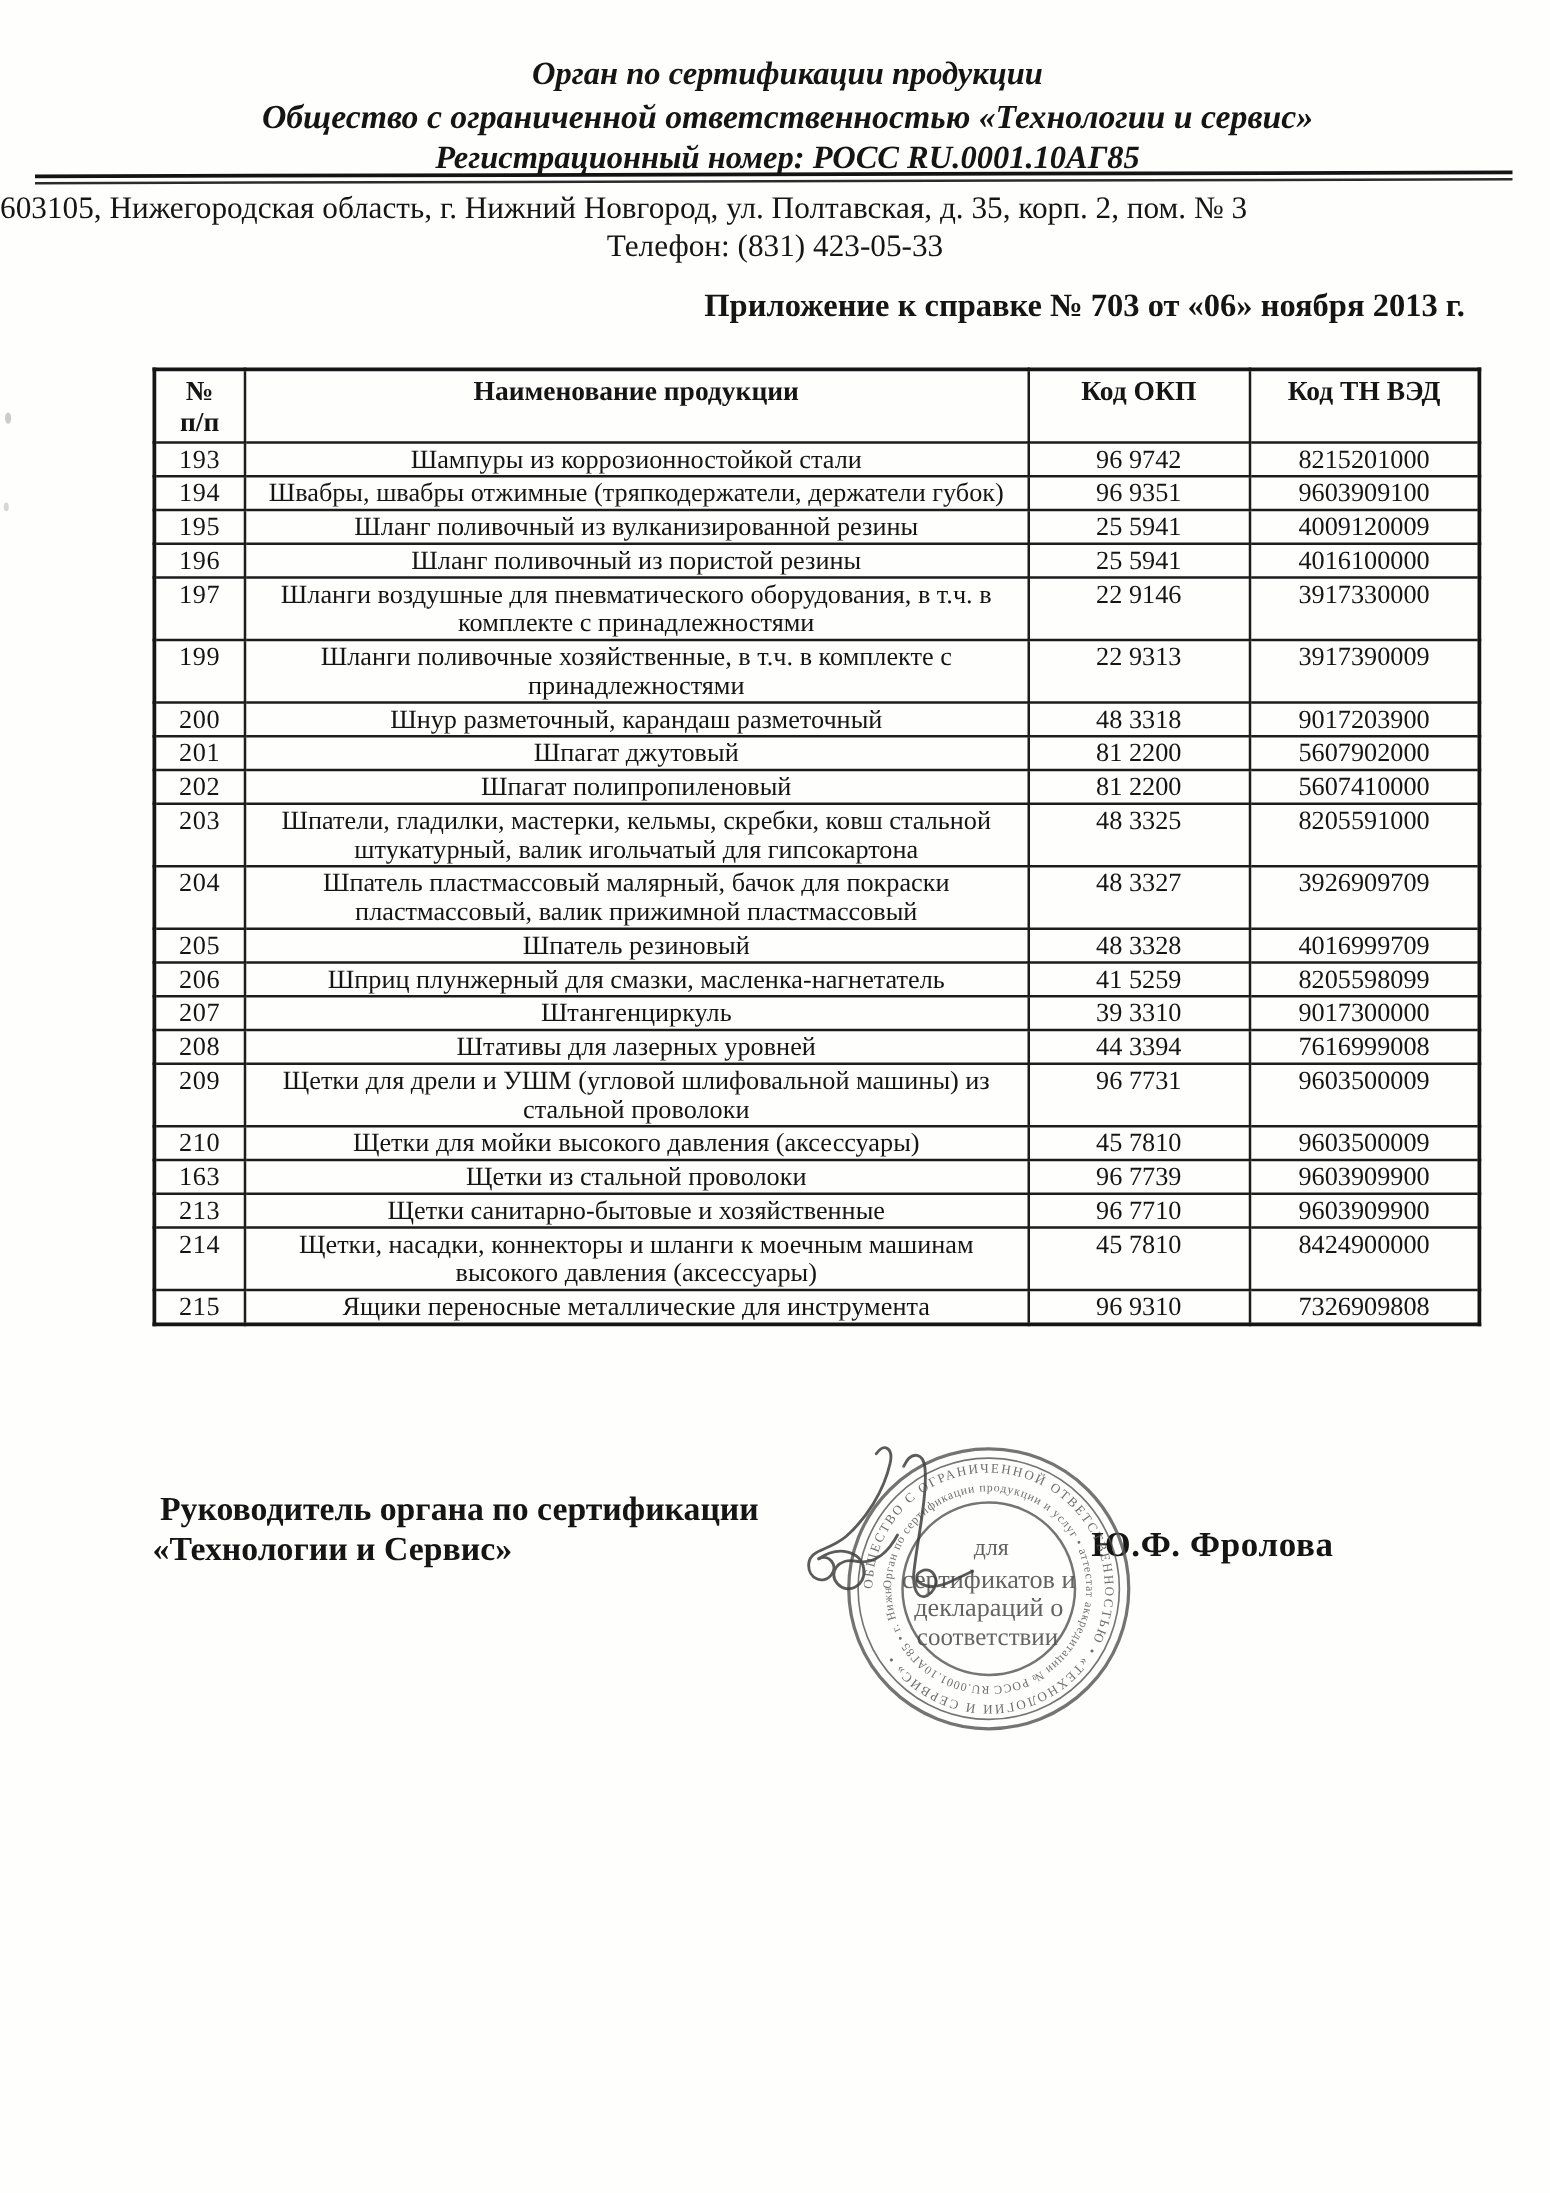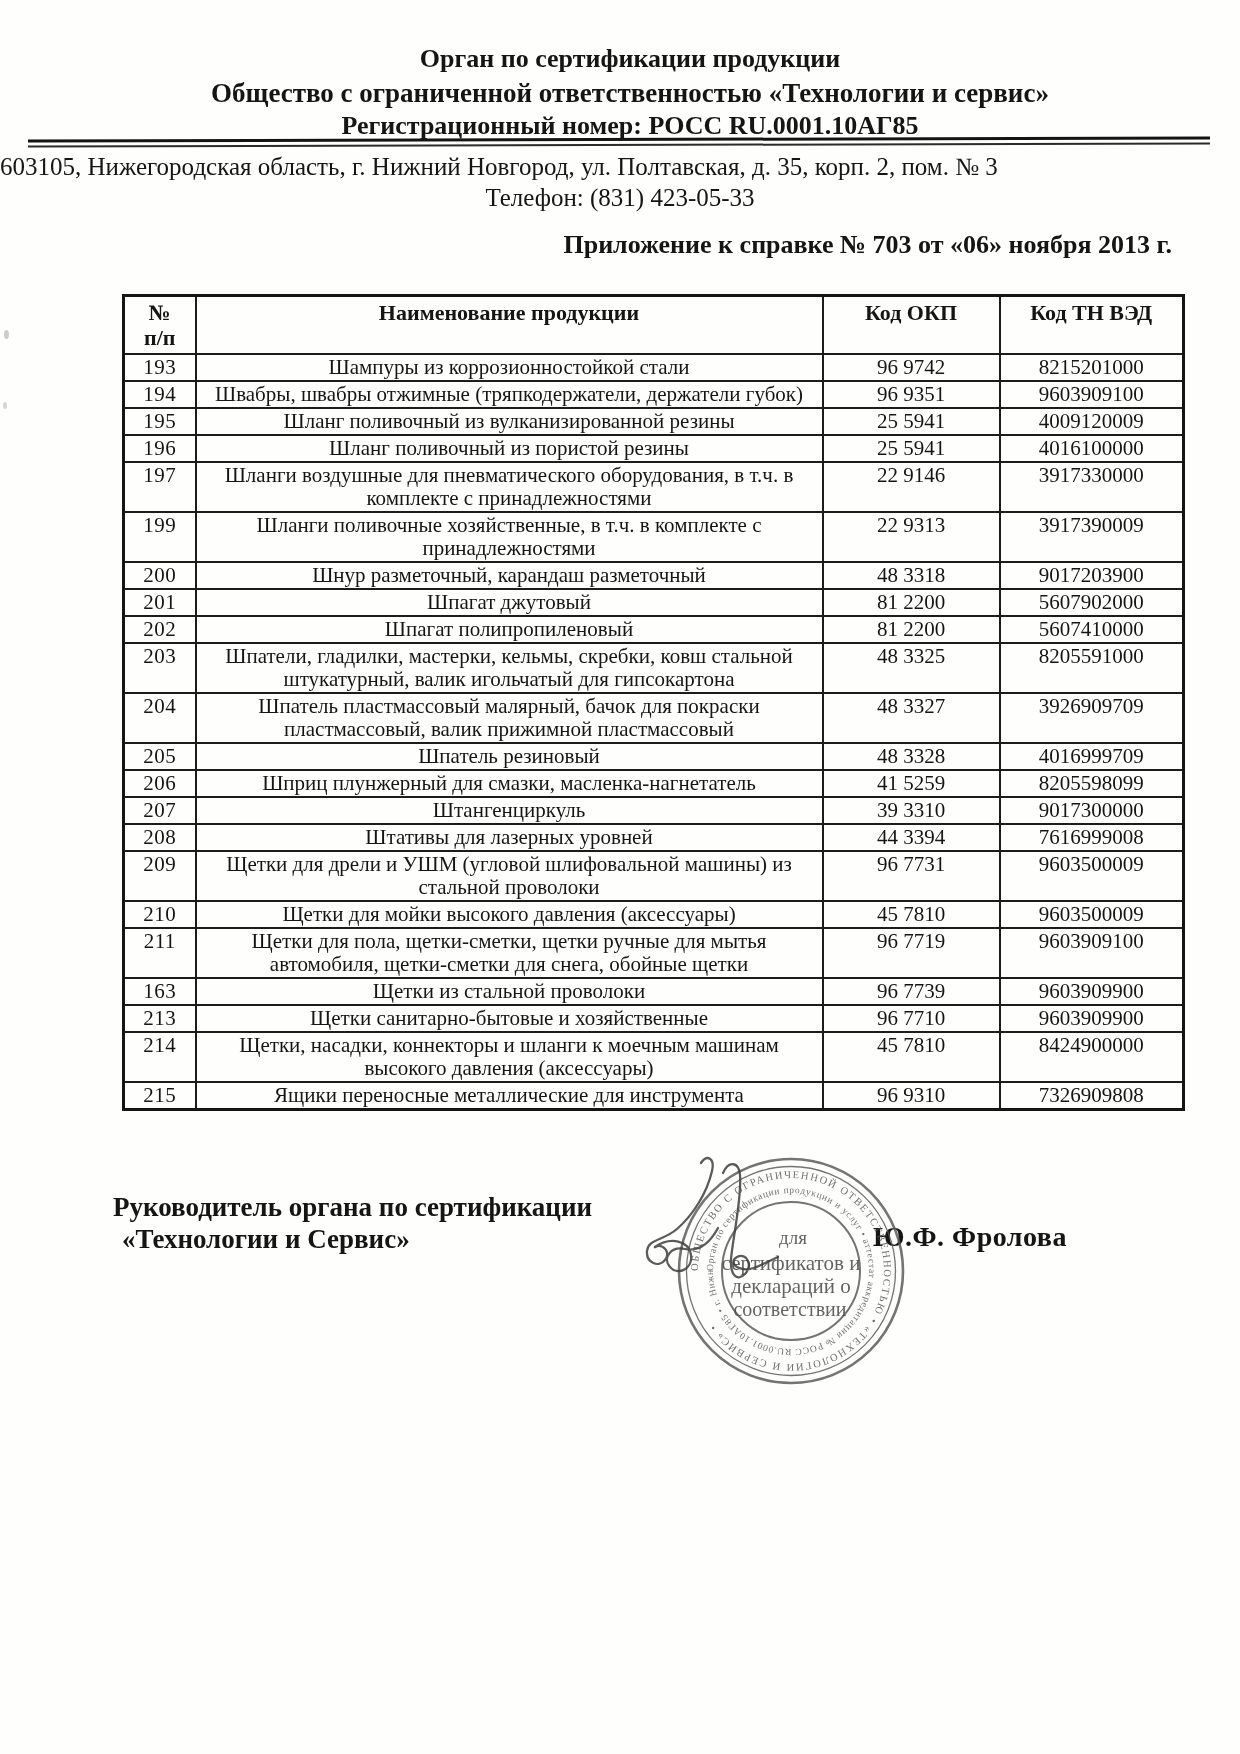--- a/index.html
+++ b/index.html
@@ -7,21 +7,21 @@
     width:1240px;height:1754px;
     background:#ffffff;
     font-family:"Liberation Serif", serif;
     color:#151515;
     position:relative;
     overflow:hidden;
   }
   .page{position:absolute;inset:0;background:#fefefd;}
   .abs{position:absolute;}
   
-  .hdr{left:30px;right:10px;text-align:center;font-weight:bold;}
+  .hdr{left:30px;right:10px;text-align:center;font-weight:bold;font-style:italic;}
   .hdr1{top:44px;font-size:26px;}
   .hdr2{top:78px;font-size:27px;}
   .hdr3{top:111px;font-size:26px;}
   .rule-thick{top:138px;left:28px;width:1182px;height:3px;background:#141414;transform:rotate(-0.15deg);}
   .rule-thin{top:144px;left:28px;width:1182px;height:2px;background:#2b2b2b;transform:rotate(-0.15deg);}
   .addr{top:153px;left:0;right:0;text-align:left;font-size:25px;}
   .phone{top:184px;left:0;right:0;text-align:center;font-size:25px;}
   .appendix{top:230px;left:200px;right:68px;text-align:right;font-size:26px;font-weight:bold;}
   
   table.products{
@@ -34,21 +34,21 @@
     border:2px solid #1c1c1c;
     padding:1px 4px;
     text-align:center;
     vertical-align:top;
     font-weight:normal;
   }
   table.products th{font-weight:bold;font-size:22px;line-height:25px;padding-top:3px;padding-bottom:3px;}
   table.products{border:3px solid #151515;}
   td.num{letter-spacing:0.5px;}
   
-  .foot1{top:1192px;left:113px;font-size:27px;font-weight:bold;}
+  .foot1{top:1192px;left:128px;font-size:27px;font-weight:bold;}
   .foot2{top:1224px;left:122px;font-size:27px;font-weight:bold;}
   .signer{top:1221px;left:873px;font-size:28px;font-weight:bold;letter-spacing:0.5px;}
   .stamp-svg{top:1151px;left:671px;}
   .sig-svg{top:1145px;left:615px;}
   .speck{background:#9a9a9a;border-radius:50%;}
 </style>
 </head>
 <body>
 
 <div class="page">
@@ -175,26 +175,20 @@
           <td class="num">209</td>
           <td>Щетки для дрели и УШМ (угловой шлифовальной машины) из стальной проволоки</td>
           <td>96 7731</td>
           <td>9603500009</td>
         </tr>
       <tr>
           <td class="num">210</td>
           <td>Щетки для мойки высокого давления (аксессуары)</td>
           <td>45 7810</td>
           <td>9603500009</td>
-        </tr>
-      <tr>
-          <td class="num">211</td>
-          <td>Щетки для пола, щетки-сметки, щетки ручные для мытья автомобиля, щетки-сметки для снега, обойные щетки</td>
-          <td>96 7719</td>
-          <td>9603909100</td>
         </tr>
       <tr>
           <td class="num">163</td>
           <td>Щетки из стальной проволоки</td>
           <td>96 7739</td>
           <td>9603909900</td>
         </tr>
       <tr>
           <td class="num">213</td>
           <td>Щетки санитарно-бытовые и хозяйственные</td>

